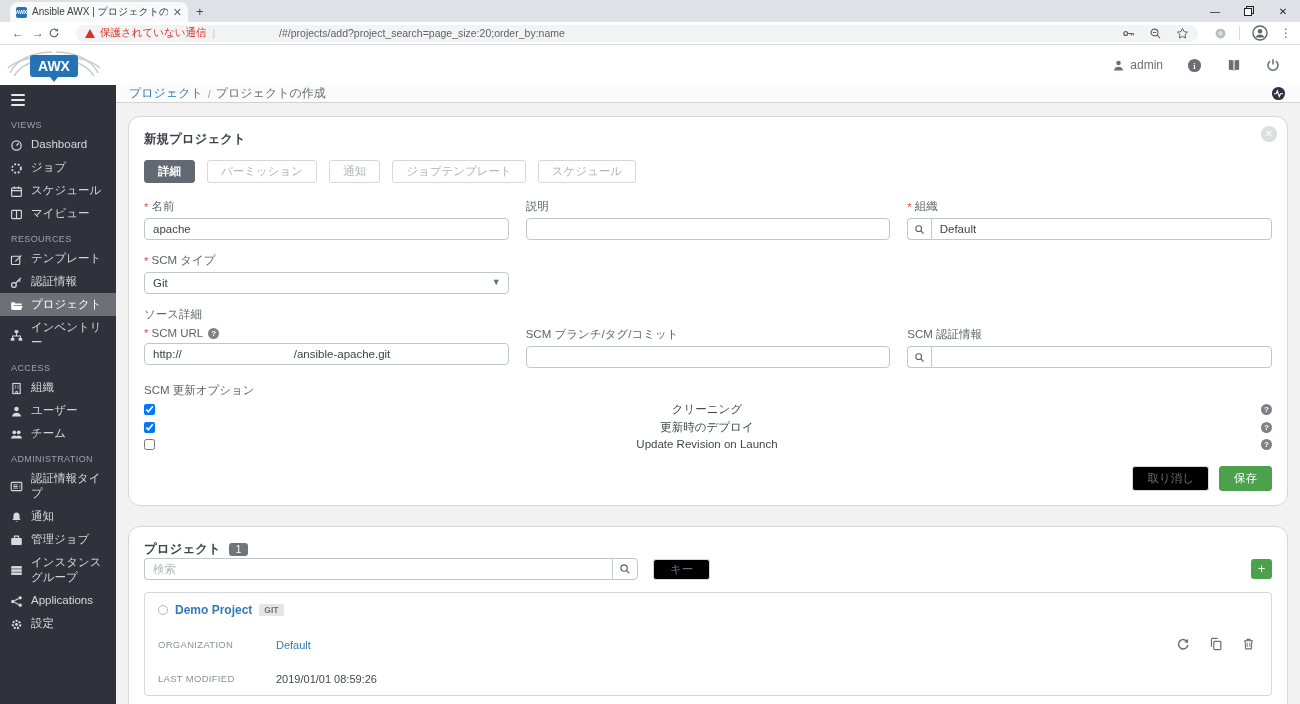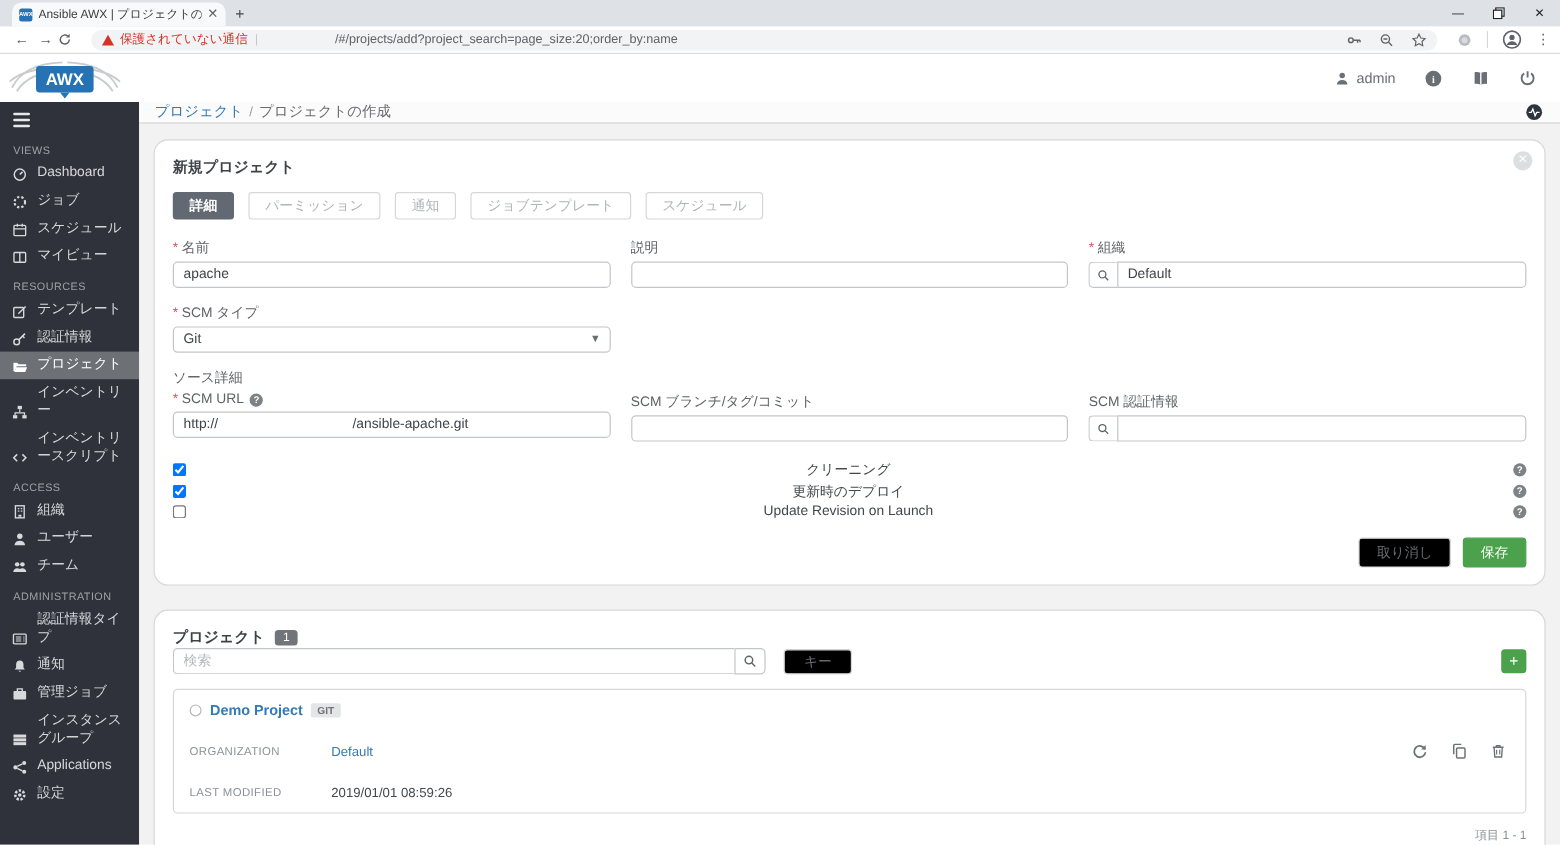--- a/index.html
+++ b/index.html
@@ -42,21 +42,21 @@
   .awx-logo{ margin-left:6px; }
   .hdr-right{ position:absolute; right:20px; display:flex; align-items:center; gap:24px; }
   .hdr-user{ display:flex; align-items:center; gap:5px; font-size:12px; color:#6a6f75; }
 
   
   .app{ display:flex; height:619px; }
   .sidebar{ width:116px; background:var(--sidebar-bg); flex:none; overflow:hidden; }
   .burger{ padding:9px 11px 2px; }
   .burger div{ width:14px; height:2px; background:#e8e9ea; margin-bottom:3px; border-radius:1px;}
   .sec-title{ font-size:9px; color:#9ea1a7; padding:9px 11px 3px; letter-spacing:.4px; }
-  .nav-item{ display:flex; align-items:flex-end; gap:8px; padding:4px 10px; color:#d7d9db;
+  .nav-item{ display:flex; align-items:center; gap:8px; padding:4px 10px; color:#d7d9db;
         font-size:11.5px; line-height:15px; cursor:pointer; }
   .nav-item svg{ flex:none; margin-top:1px; }
   .nav-item.active{ background:var(--sidebar-active-bg); color:#fff; }
 
   .content{ flex:1; display:flex; flex-direction:column; background:#f2f2f2; min-width:0; }
   .crumb-bar{ height:23px; background:#fbfbfb; border-bottom:1px solid #d2d2d2; display:flex;
         align-items:center; padding:0 14px 0 13px; font-size:12px; }
   .crumb-link{ color:var(--link-blue); cursor:pointer; }
   .crumb-sep{ color:#9a9da1; margin:0 5px; font-size:11px;}
   .crumb-cur{ color:#6a6c6f; }
@@ -308,26 +308,20 @@
     </div>
     <div class="nav-item">
       <svg width="13" height="13" viewBox="0 0 16 16">
           <rect x="5.8" y="1.5" width="4.4" height="3.4" fill="currentColor"></rect>
           <rect x="1" y="11" width="4.4" height="3.4" fill="currentColor"></rect>
           <rect x="10.6" y="11" width="4.4" height="3.4" fill="currentColor"></rect>
           <path d="M8 4.9v3M3.2 11V8.6h9.6V11" stroke="currentColor" fill="none" stroke-width="1.3"></path>
         </svg>
       <span>インベントリー</span>
     </div>
-    <div class="nav-item">
-      <svg width="13" height="13" viewBox="0 0 16 16">
-          <path d="M5.3 4.5L1.8 8l3.5 3.5M10.7 4.5L14.2 8l-3.5 3.5" fill="none" stroke="currentColor" stroke-width="1.6"></path>
-        </svg>
-      <span>インベントリースクリプト</span>
-    </div>
 
     <div class="sec-title">ACCESS</div>
     <div class="nav-item">
       <svg width="13" height="13" viewBox="0 0 16 16">
           <rect x="3.5" y="1.8" width="9" height="12.4" fill="none" stroke="currentColor" stroke-width="1.4"></rect>
           <path d="M6 4.8h1.5M9 4.8h1.5M6 7.3h1.5M9 7.3h1.5M7.2 14.2v-2.6h1.8v2.6" stroke="currentColor" fill="none" stroke-width="1.2"></path>
         </svg>
       <span>組織</span>
     </div>
     <div class="nav-item">
@@ -495,20 +489,21 @@
                     <circle cx="6.8" cy="6.8" r="4.2" fill="none" stroke="#5f6368" stroke-width="1.6"></circle>
                     <path d="M10 10l3.8 3.8" stroke="#5f6368" stroke-width="1.6"></path>
                   </svg>
               </span>
               <input class="tinput" value="" style="">
             </div>
           </div>
         </div>
 
         <div class="opt-block">
+          <div class="flabel">SCM 更新オプション</div>
           <label class="opt-row">
             <input type="checkbox" checked="" style="">
             <span>クリーニング</span>
             <span class="help">?</span>
           </label>
           <label class="opt-row">
             <input type="checkbox" checked="" style="">
             <span>更新時のデプロイ</span>
             <span class="help">?</span>
           </label>

